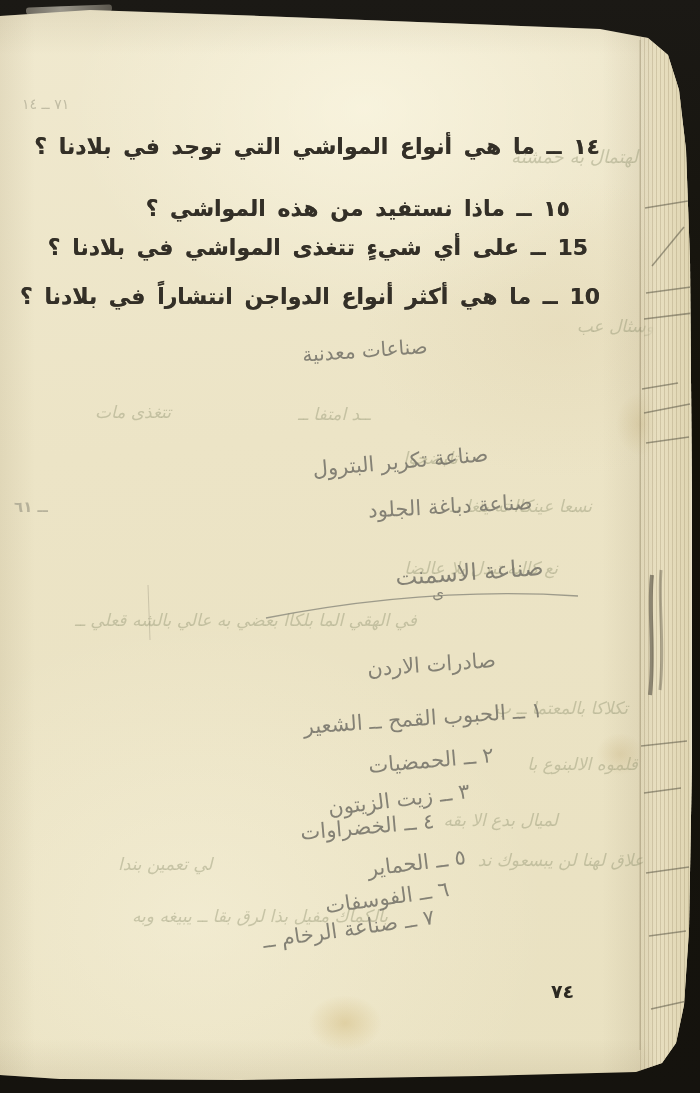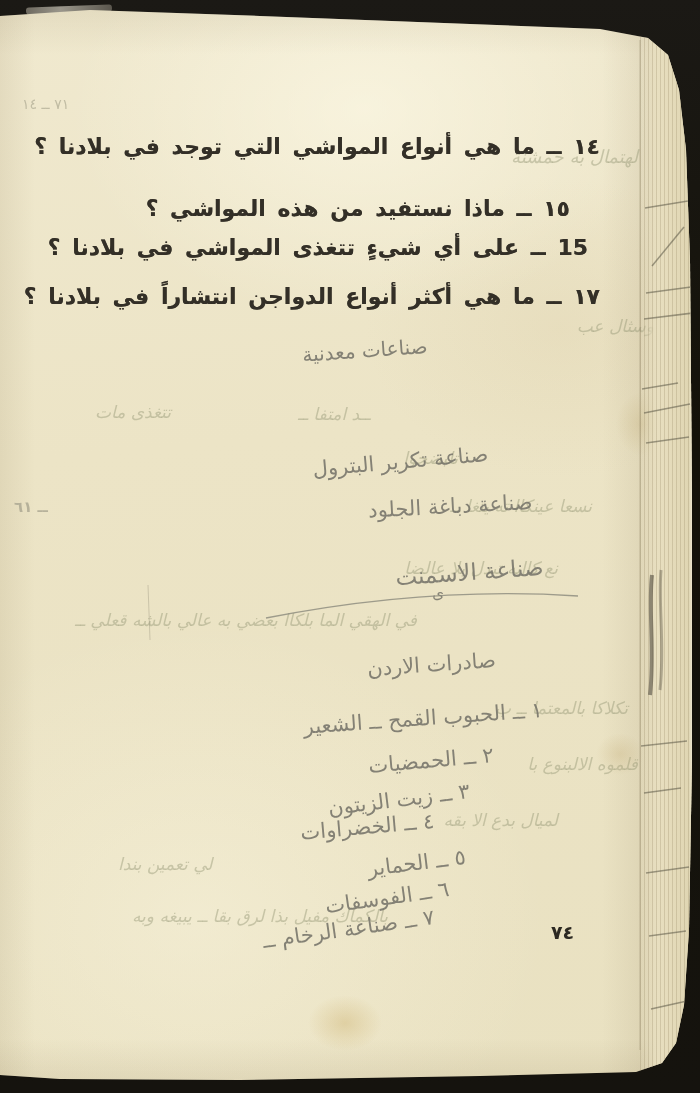--- a/index.html
+++ b/index.html
@@ -89,21 +89,21 @@
   .bt7{left:75px;top:610px;}
   .bt8{right:72px;top:698px;}
   .bt9{right:62px;top:754px;}
   .bt10{right:142px;top:810px;}
   .bt11{left:118px;top:854px;}
   .bt12{right:56px;top:850px;}
   .bt13{left:132px;top:906px;}
   .bt14{left:148px;top:960px;}
   
   .pagenum{
-    position:absolute;left:551px;top:921px;font-size:19px;font-weight:700;
+    position:absolute;left:551px;top:980px;font-size:19px;font-weight:700;
     color:#2c2922;letter-spacing:2px;
   }
   
   .stain{position:absolute;border-radius:50%;pointer-events:none;}
   .stain1{left:308px;top:995px;width:74px;height:56px;
     background:radial-gradient(closest-side,rgba(205,178,112,.42),rgba(205,178,112,0));}
   .stain2{left:596px;top:733px;width:48px;height:42px;
     background:radial-gradient(closest-side,rgba(195,172,118,.30),rgba(195,172,118,0));}
   .stain3{left:616px;top:392px;width:52px;height:64px;
     background:radial-gradient(closest-side,rgba(190,168,112,.28),rgba(190,168,112,0));}
@@ -123,26 +123,27 @@
     <div class="bt bt2">تتغذى مات</div>
     <div class="bt bt3">ــد امتفا ــ</div>
     <div class="bt bt4">تلبضحوا</div>
     <div class="bt bt5">نسعا عينكاا ته يتغا ــ</div>
     <div class="bt bt6">نع كاايه تبدل بلا عالضا</div>
     <div class="bt bt7">في الهقي الما بلكاا بعضي به عالي بالشه قعلي ــ</div>
     <div class="bt bt8">تكلاكا بالمعتما ــ ب</div>
     <div class="bt bt9">قلموه الالبنوع با</div>
     <div class="bt bt10">لميال بدع الا بقه</div>
     <div class="bt bt11">لي تعمين بندا</div>
+    <div class="bt bt12">علاق لهنا لن يبسعوك ند</div>
     <div class="bt bt13">بالكماك مفيل بذا لرق بقا ــ يبيغه وبه</div>
 
     <div class="pq pq1">١٤ ــ ما هي أنواع المواشي التي توجد في بلادنا ؟</div>
     <div class="pq pq2">١٥ ــ ماذا نستفيد من هذه المواشي ؟</div>
     <div class="pq pq3">15 ــ على أي شيءٍ تتغذى المواشي في بلادنا ؟</div>
-    <div class="pq pq4">١٧ ــ ما هي أكثر أنواع الدواجن انتشاراً في بلادنا ؟</div>
+    <div class="pq pq4">10 ــ ما هي أكثر أنواع الدواجن انتشاراً في بلادنا ؟</div>
 
     <div class="hw hw-industries">صناعات معدنية</div>
     <div class="hw hw-petrol">صناعة تكرير البترول</div>
     <div class="hw hw-leather">صناعة دباغة الجلود</div>
     <div class="hw hw-cement">صناعة الاسمنت</div>
     <div class="hw hw-ya">ى</div>
     <div class="hw hw-exports">صادرات الاردن</div>
     <div class="hw hw-i1">١ ــ الحبوب القمح ــ الشعير</div>
     <div class="hw hw-i2">٢ ــ الحمضيات</div>
     <div class="hw hw-i3">٣ ــ زيت الزيتون</div>

